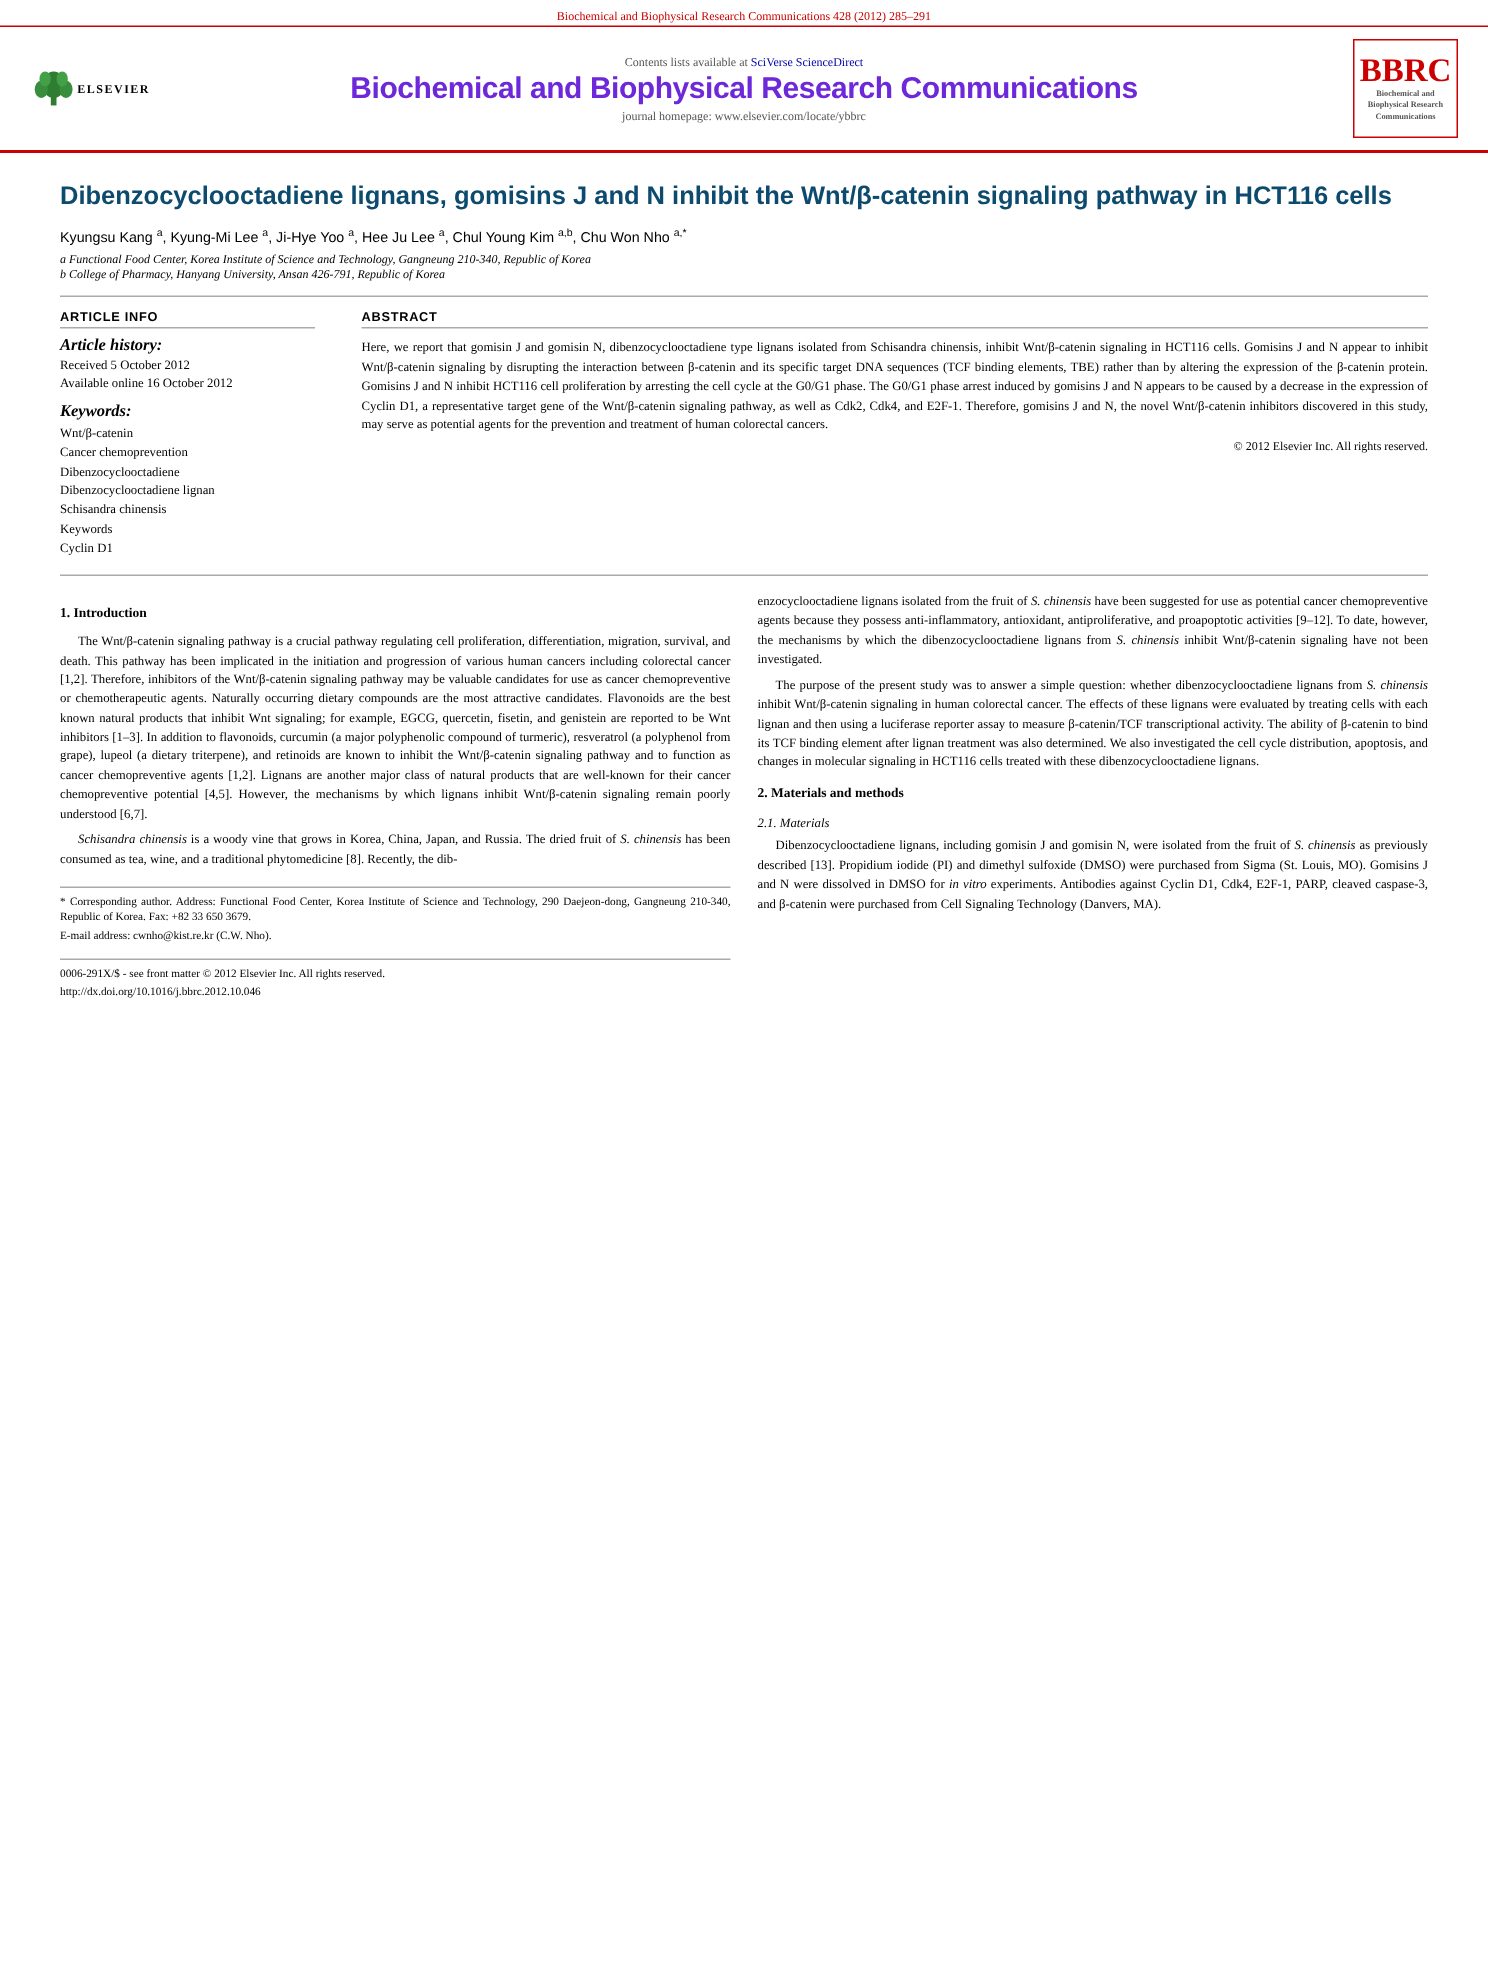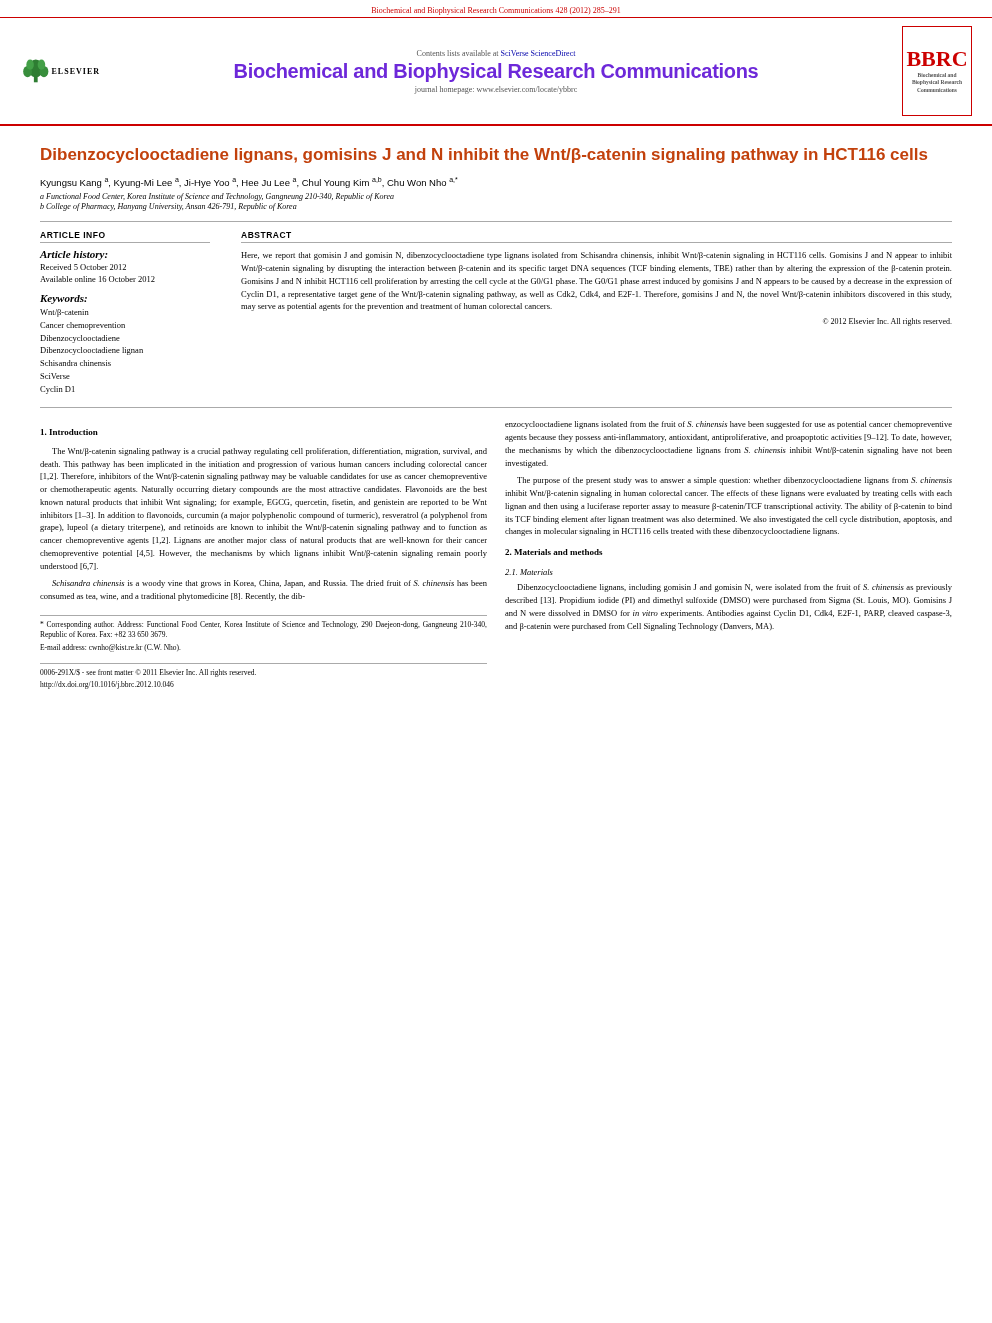--- a/index.html
+++ b/index.html
@@ -64,21 +64,21 @@
     .journal-header-main .right-logo {
       width: 80px;
       flex-shrink: 0;
       display: flex;
       justify-content: flex-end;
     }
 
     
     .bbrc-logo {
       width: 70px;
-      height: 90px;
+      height: 66px;
       border: 1px solid #c00;
       font-size: 7px;
       display: flex;
       flex-direction: column;
       align-items: center;
       justify-content: center;
       color: #c00;
       font-weight: bold;
     }
     .bbrc-letters {
@@ -108,21 +108,21 @@
     }
 
     
     .article-body {
       padding: 0 40px;
     }
 
     .article-title {
       font-size: 17px;
       font-weight: bold;
-      color: #c2410c;
+      color: #0c4a6e;
       margin: 18px 0 10px 0;
       line-height: 1.3;
       font-family: Arial, sans-serif;
     }
 
     .authors {
       font-size: 9.5px;
       margin-bottom: 4px;
       font-family: Arial, sans-serif;
     }
@@ -343,21 +343,21 @@
         <div>Available online 16 October 2012</div>
       </div>
 
       <div class="info-section-label">Keywords:</div>
       <ul class="keywords-list">
         <li>Wnt/β-catenin</li>
         <li>Cancer chemoprevention</li>
         <li>Dibenzocyclooctadiene</li>
         <li>Dibenzocyclooctadiene lignan</li>
         <li>Schisandra chinensis</li>
-        <li>SciVerse</li>
+        <li>Keywords</li>
         <li>Cyclin D1</li>
       </ul>
     </div>
 
     <div class="article-info-right">
       <h4>ABSTRACT</h4>
       <p class="abstract-text">Here, we report that gomisin J and gomisin N, dibenzocyclooctadiene type lignans isolated from Schisandra chinensis, inhibit Wnt/β-catenin signaling in HCT116 cells. Gomisins J and N appear to inhibit Wnt/β-catenin signaling by disrupting the interaction between β-catenin and its specific target DNA sequences (TCF binding elements, TBE) rather than by altering the expression of the β-catenin protein. Gomisins J and N inhibit HCT116 cell proliferation by arresting the cell cycle at the G0/G1 phase. The G0/G1 phase arrest induced by gomisins J and N appears to be caused by a decrease in the expression of Cyclin D1, a representative target gene of the Wnt/β-catenin signaling pathway, as well as Cdk2, Cdk4, and E2F-1. Therefore, gomisins J and N, the novel Wnt/β-catenin inhibitors discovered in this study, may serve as potential agents for the prevention and treatment of human colorectal cancers.</p>
       <div class="copyright-line">© 2012 Elsevier Inc. All rights reserved.</div>
     </div>
   </div>
@@ -377,21 +377,21 @@
       <p class="body-para">
         <span class="indent"></span><em>Schisandra chinensis</em> is a woody vine that grows in Korea, China, Japan, and Russia. The dried fruit of <em>S. chinensis</em> has been consumed as tea, wine, and a traditional phytomedicine [8]. Recently, the dib-
       </p>
 
       <div class="footnotes-area">
         <p>* Corresponding author. Address: Functional Food Center, Korea Institute of Science and Technology, 290 Daejeon-dong, Gangneung 210-340, Republic of Korea. Fax: +82 33 650 3679.</p>
         <p>E-mail address: cwnho@kist.re.kr (C.W. Nho).</p>
       </div>
 
       <div class="page-footer">
-        <span>0006-291X/$ - see front matter © 2011 Elsevier Inc. All rights reserved.</span>
+        <span>0006-291X/$ - see front matter © 2012 Elsevier Inc. All rights reserved.</span>
       </div>
       <div style="font-size:7.5px; padding-bottom:6px;">http://dx.doi.org/10.1016/j.bbrc.2012.10.046</div>
 
     </div>
 
     <div class="col-right">
 
       <p class="body-para">
         enzocyclooctadiene lignans isolated from the fruit of <em>S. chinensis</em> have been suggested for use as potential cancer chemopreventive agents because they possess anti-inflammatory, antioxidant, antiproliferative, and proapoptotic activities [9–12]. To date, however, the mechanisms by which the dibenzocyclooctadiene lignans from <em>S. chinensis</em> inhibit Wnt/β-catenin signaling have not been investigated.
       </p>

